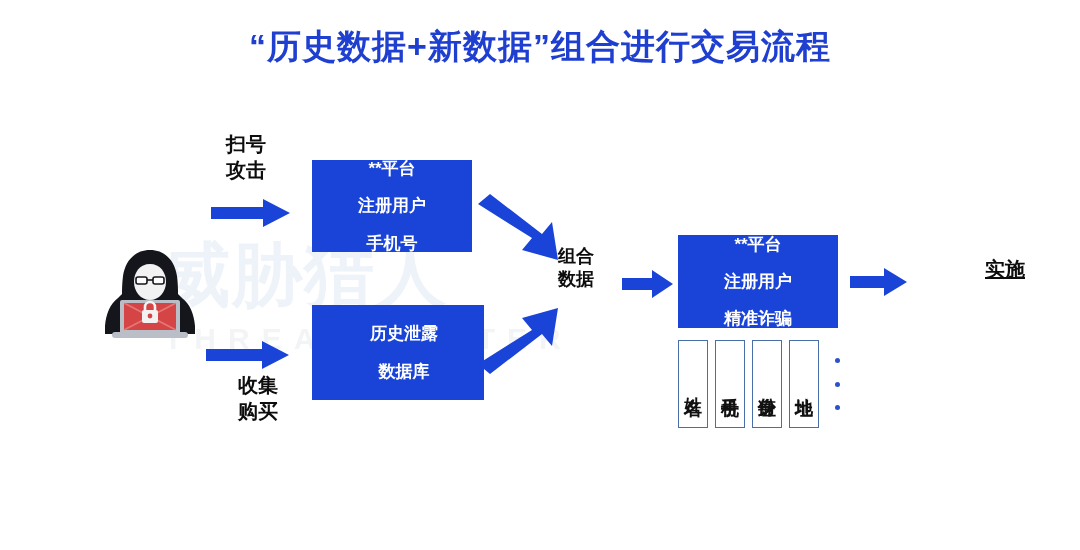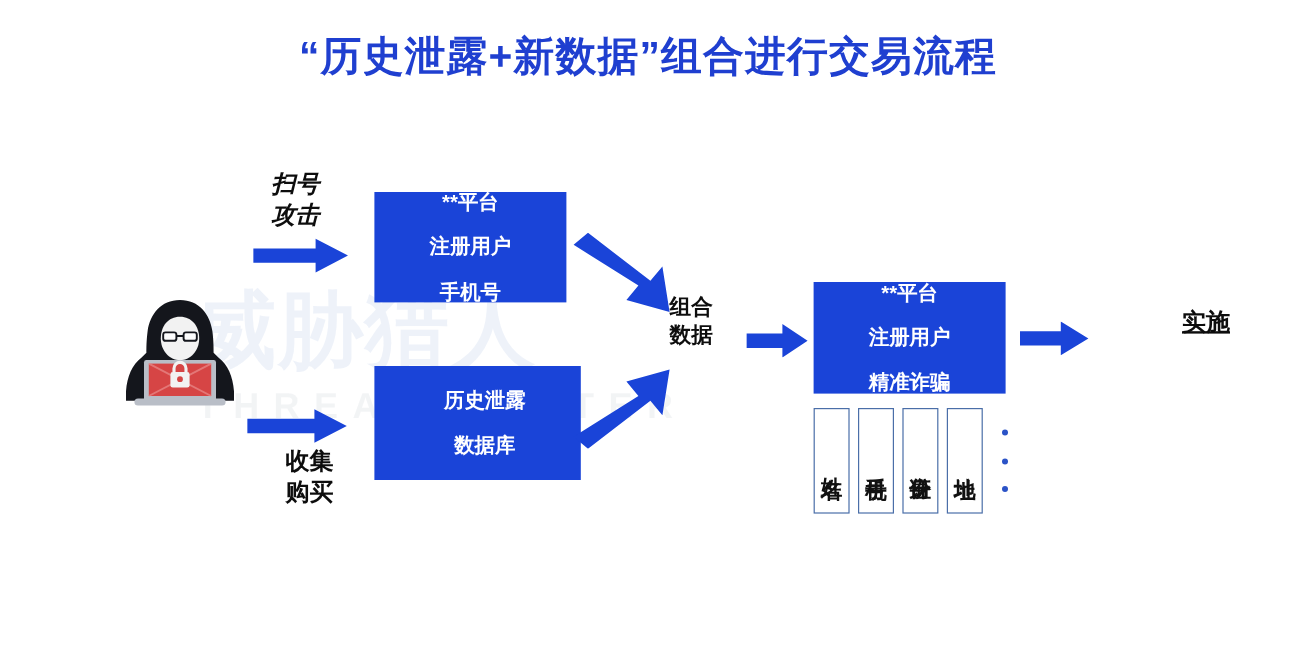--- a/index.html
+++ b/index.html
@@ -96,21 +96,21 @@
     position: absolute;
     color: #0d0d0d;
     font-weight: bold;
     font-size: 20px;
     line-height: 1.3;
     text-align: center;
     white-space: nowrap;
   }
   .label span { display: block; }
 
-  #label-scan    { left: 203px; top: 141px; width: 86px; font-style: italic; }
+  #label-scan    { left: 203px; top: 131px; width: 86px; }
   #label-collect { left: 215px; top: 372px; width: 86px; }
   #label-combine { left: 546px; top: 245px; width: 60px; font-size: 18px; }
   #label-fraud   { left: 940px; top: 256px; width: 130px; text-decoration: underline; }
 
   
   .arrow { position: absolute; }
 
   #arrow-scan    { left: 211px; top: 198px;  width: 80px;  height: 30px; }
   #arrow-collect { left: 206px; top: 340px;  width: 84px;  height: 30px; }
   #arrow-diag-down { left: 476px; top: 194px; width: 92px; height: 72px; }
@@ -163,21 +163,21 @@
     height: 5px;
     border-radius: 50%;
     background: #2b53c7;
   }
 </style>
 </head>
 <body>
 
 <div id="canvas">
 
-  <div class="title">“历史泄露+新数据”组合进行交易流程</div>
+  <div class="title">“历史数据+新数据”组合进行交易流程</div>
 
   <div class="watermark">
     <div class="wm-mark">威胁猎人</div>
     <div class="wm-text">THREAT HUNTER</div>
   </div>
 
   <svg class="hacker" viewBox="0 0 104 104">
     <path d="M52 8 C36 8 27 20 25 34 C24 42 24 48 24 52 L20 56 C12 62 8 72 7 84 L7 92 L97 92 L97 84 C96 72 92 62 84 56 L80 52 C80 48 80 42 79 34 C77 20 68 8 52 8 Z" fill="#14161c"></path>
     <path d="M52 22 C42 22 36 30 36 40 C36 50 43 58 52 58 C61 58 68 50 68 40 C68 30 62 22 52 22 Z" fill="#f2f2f2"></path>
     <rect x="38" y="35" width="11" height="7" rx="2" fill="#fdfdfd" stroke="#14161c" stroke-width="1.6"></rect>

